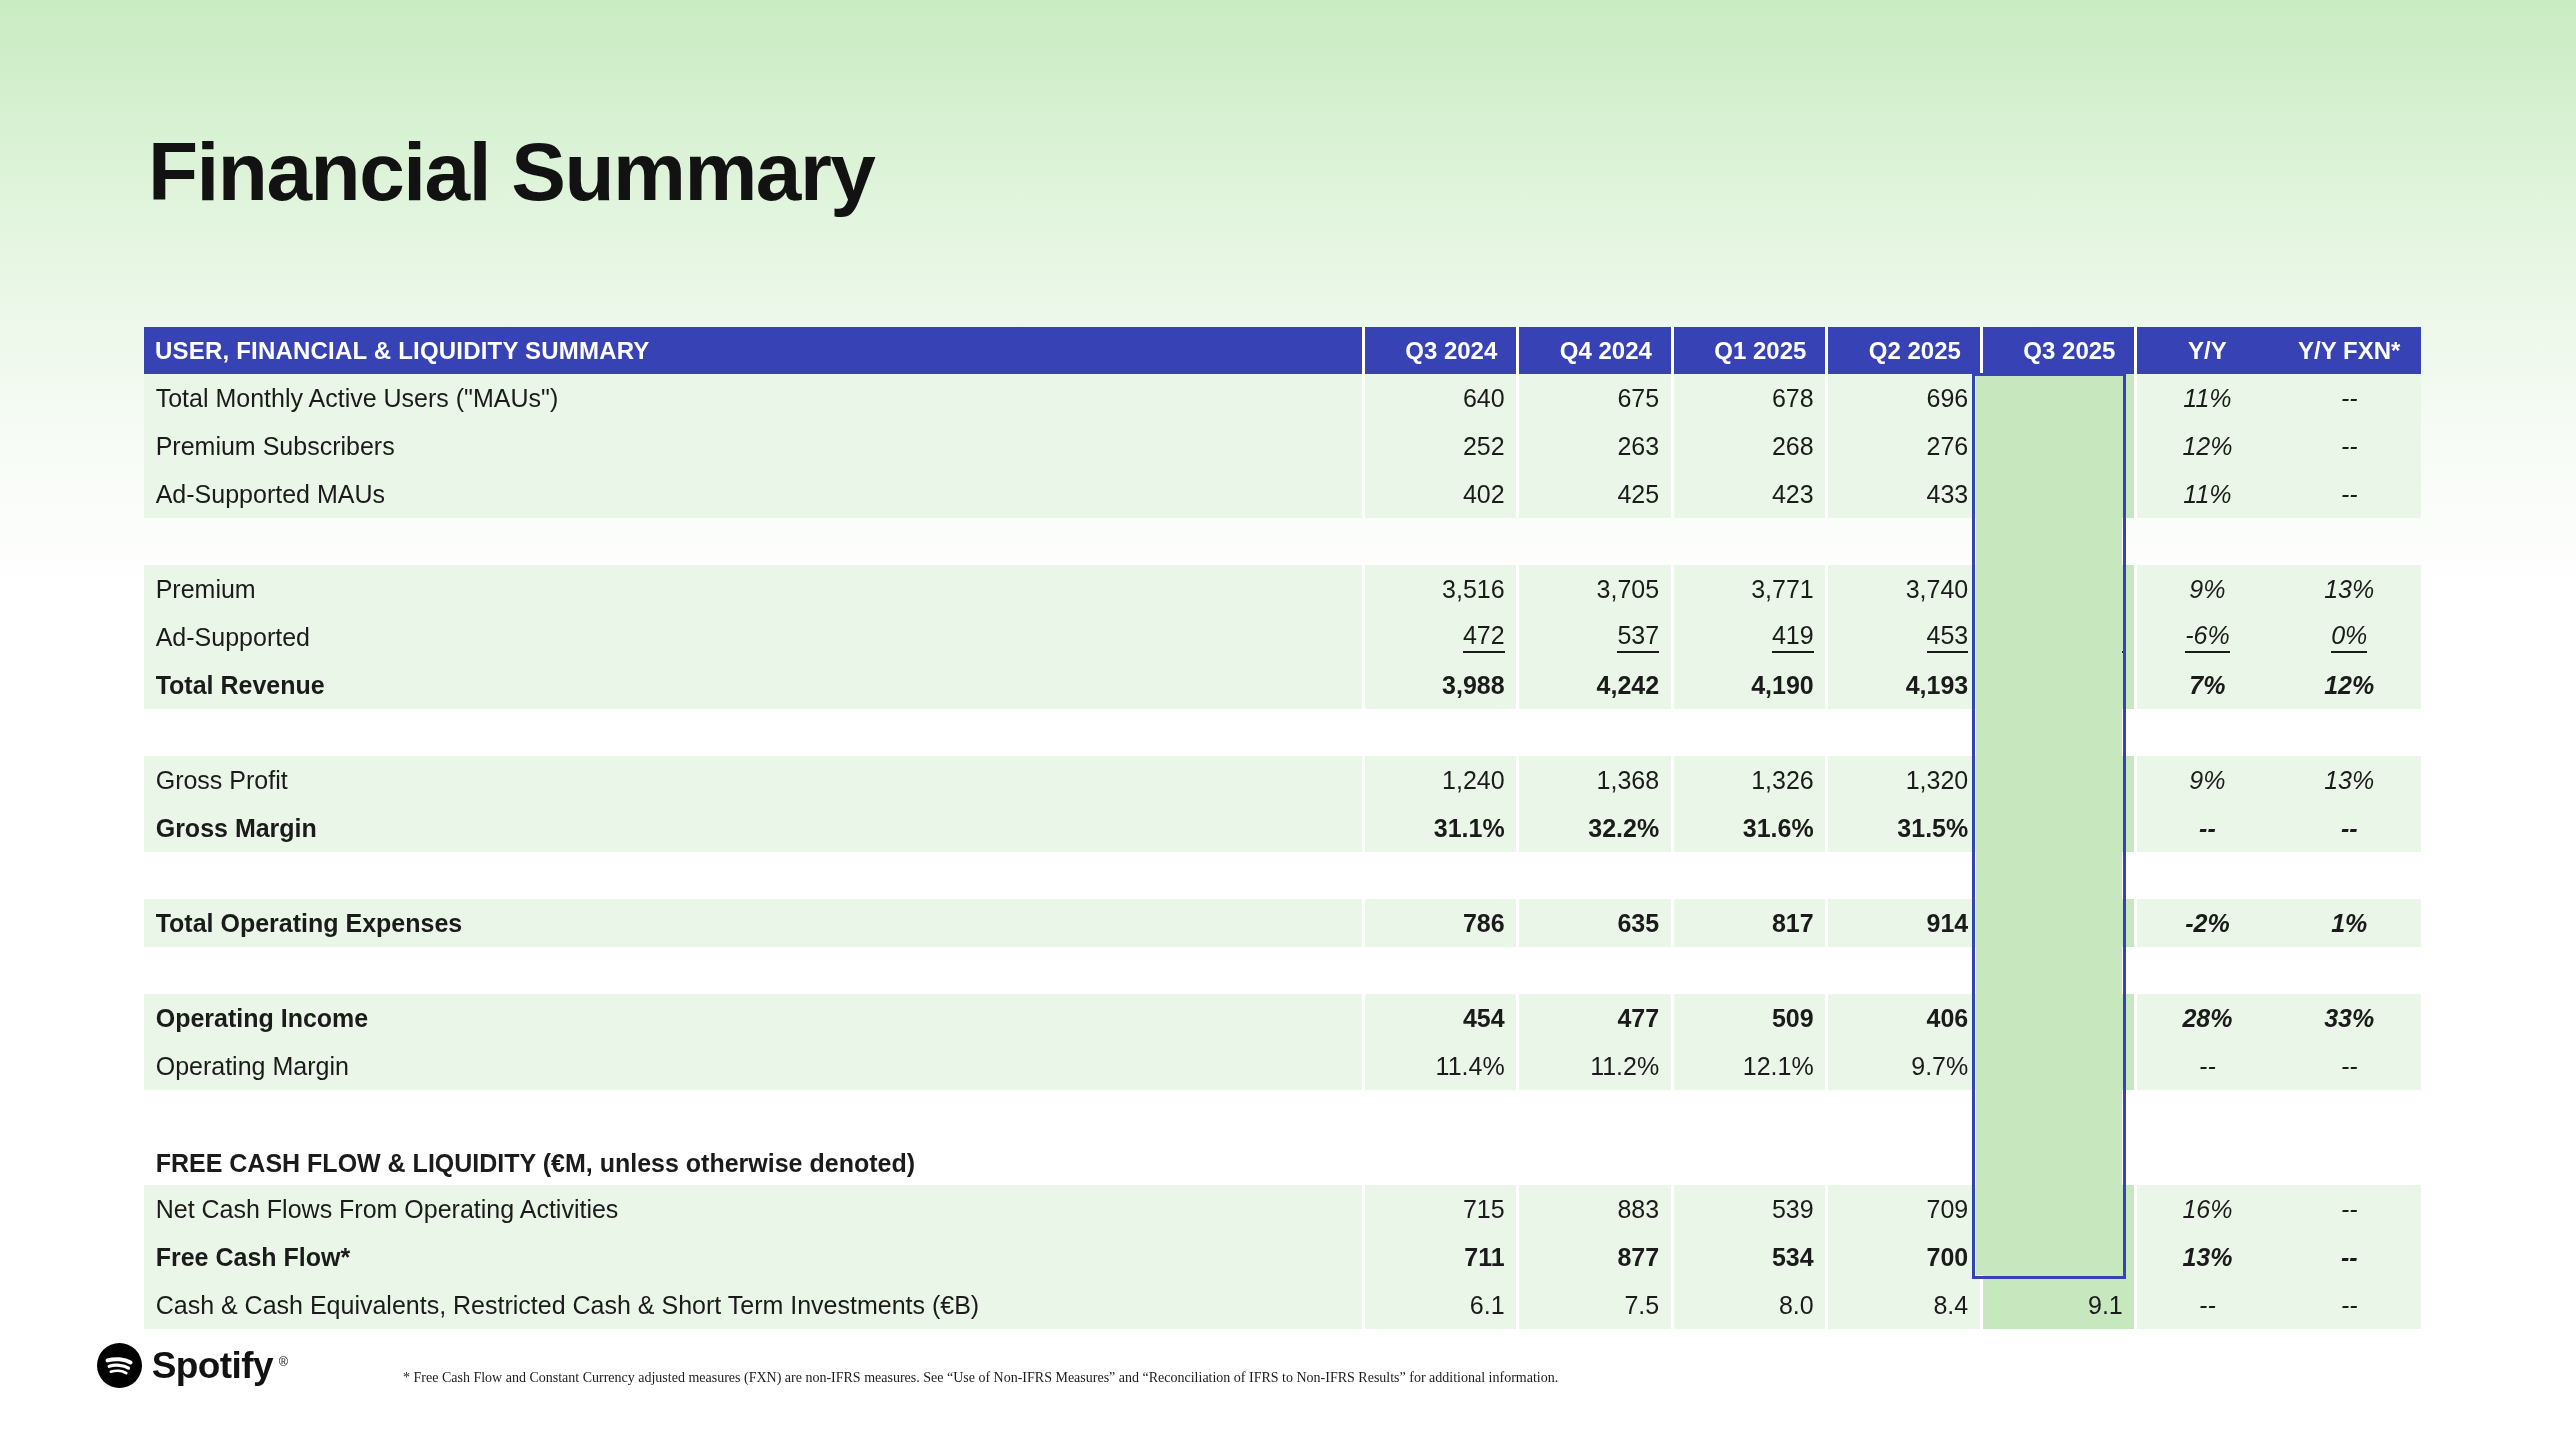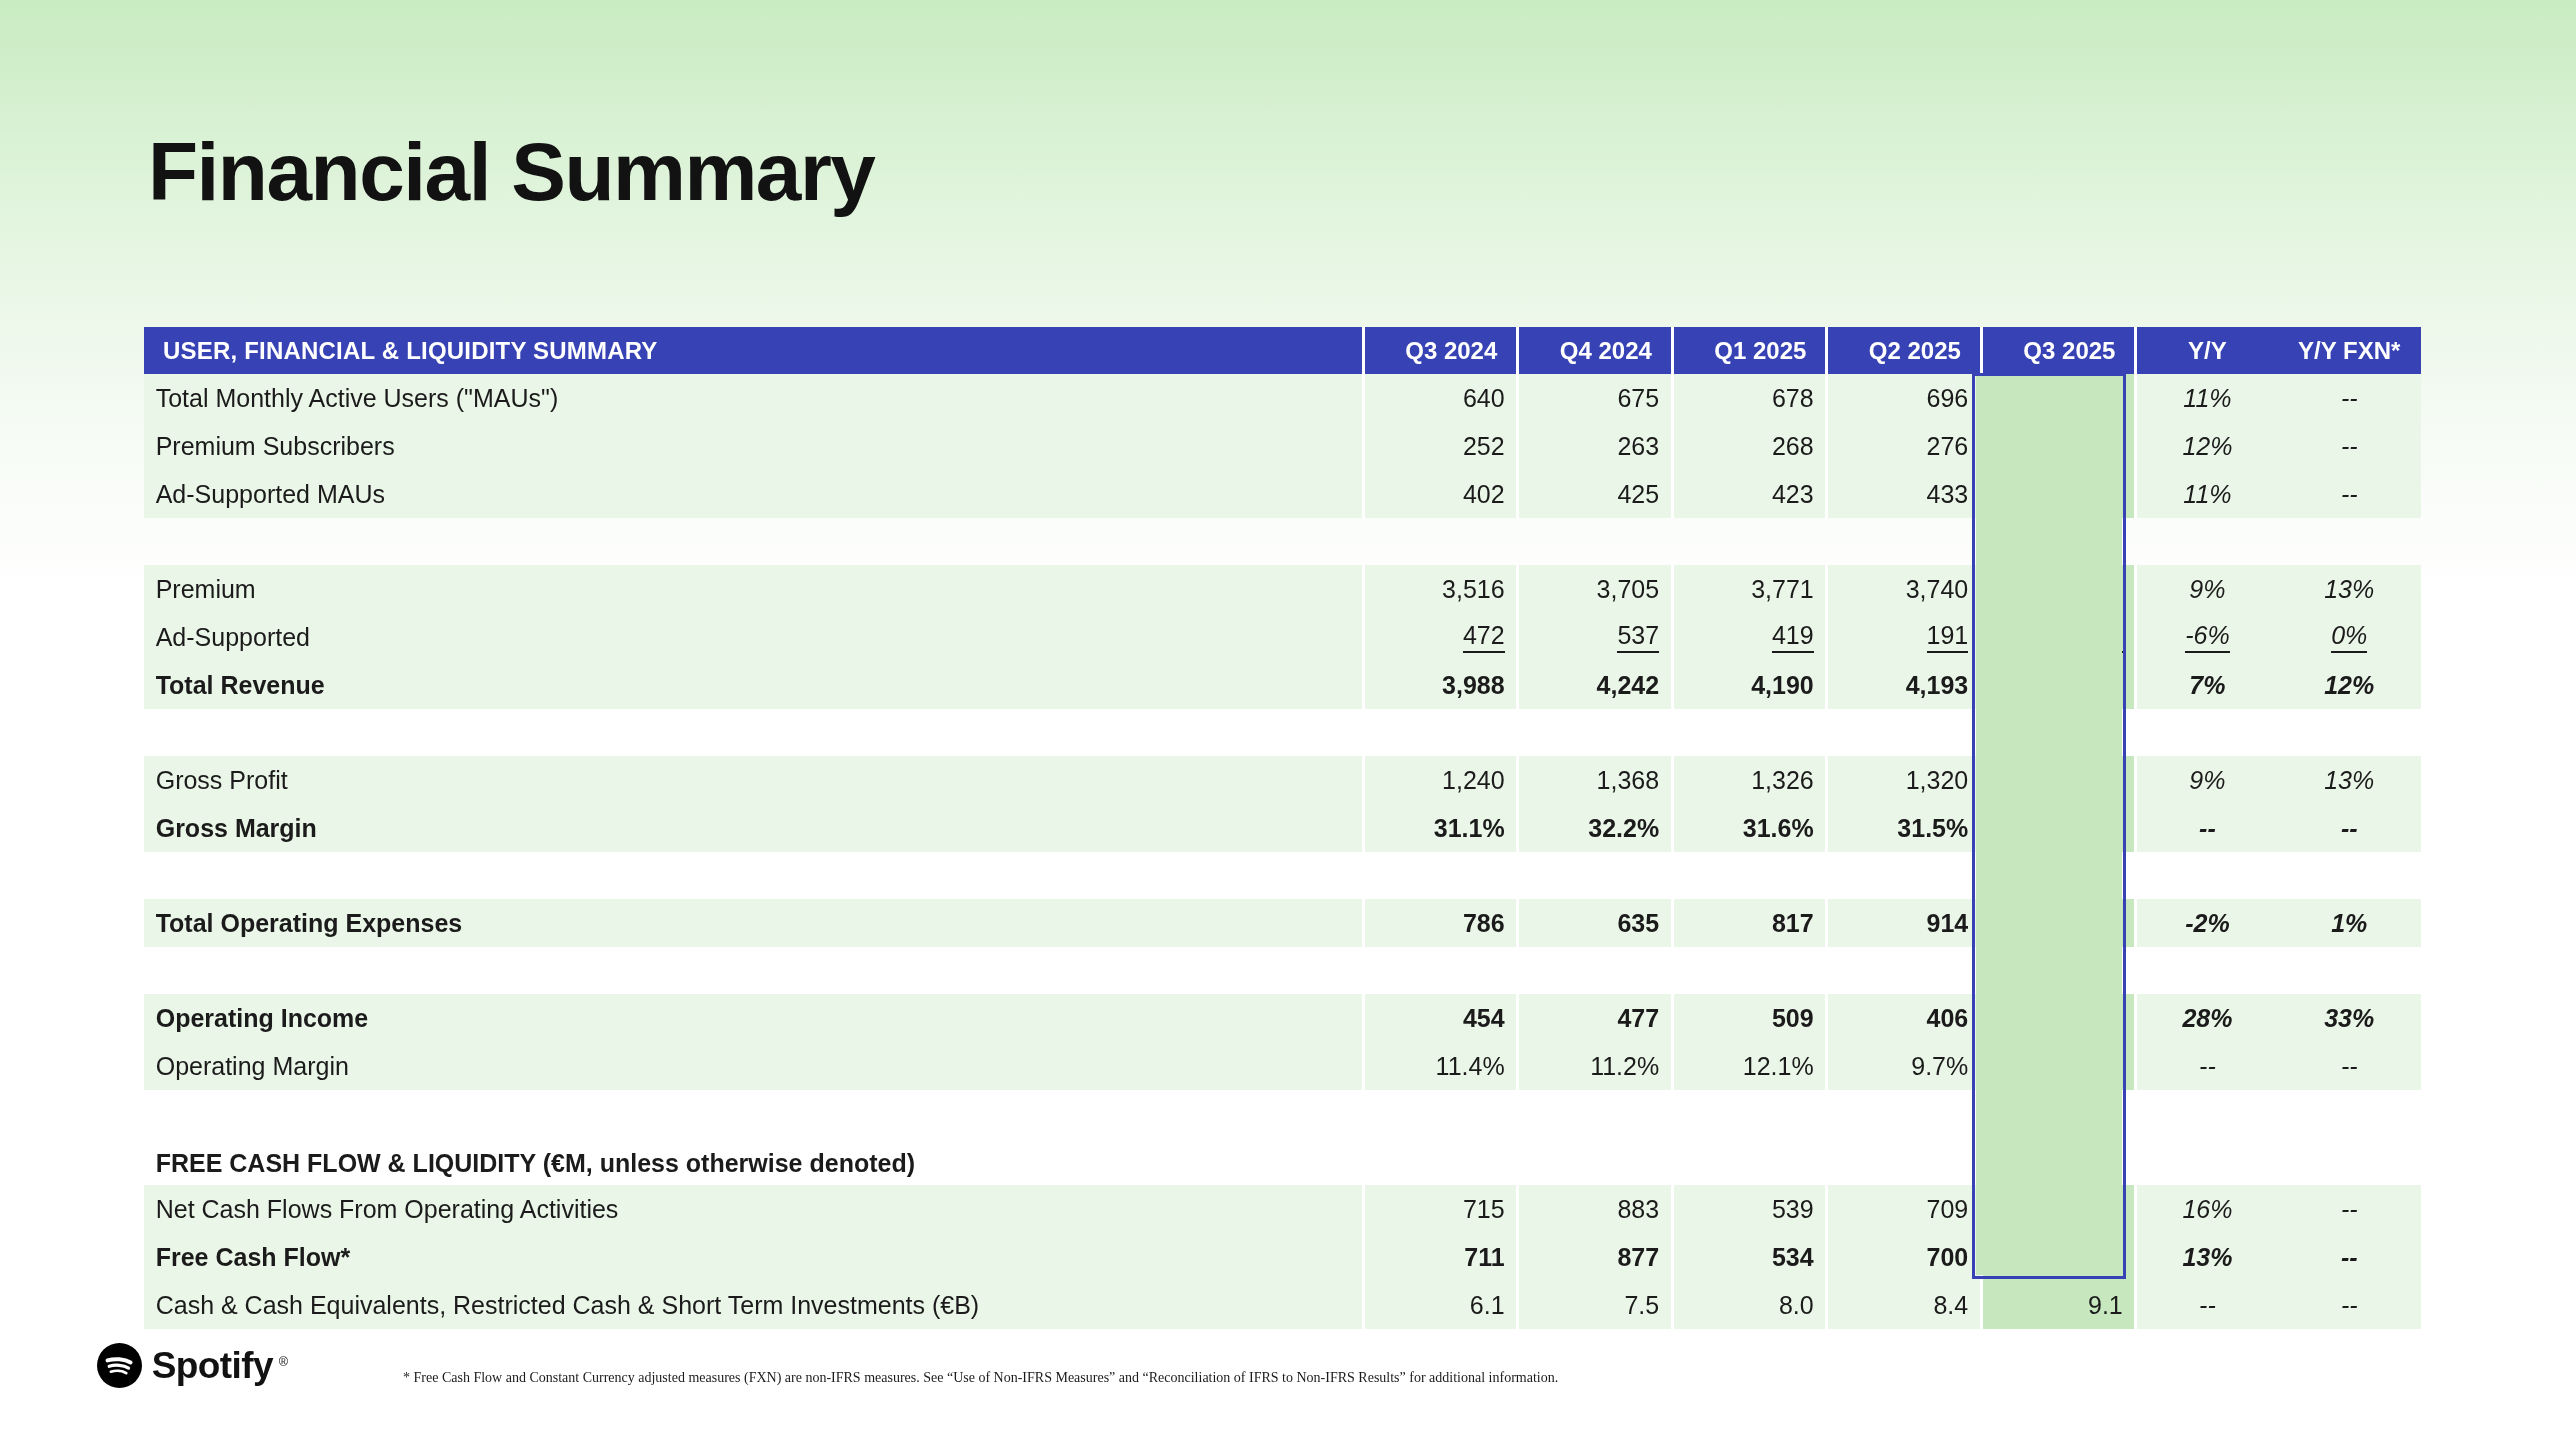--- a/index.html
+++ b/index.html
@@ -65,21 +65,21 @@
     color: #ffffff;
     font-size: 24px;
     font-weight: 700;
     height: 47px;
     padding: 0;
     vertical-align: middle;
     white-space: nowrap;
   }
   th.h-label {
     text-align: left;
-    padding-left: 19px;
+    padding-left: 11px;
     letter-spacing: 0.2px;
   }
   th.h-col {
     text-align: right;
     padding-right: 19px;
     border-left: 3.9px solid #ffffff;
   }
   th.h-yy {
     text-align: center;
     border-left: 3.9px solid #ffffff;
@@ -261,21 +261,21 @@
             <td class="num sep shade"><span>3,740</span></td>
             <td class="num sep shade hl"><span>3,826</span></td>
             <td class="ctr sep shade"><span>9%</span></td>
             <td class="ctr shade"><span>13%</span></td>
           </tr>
           <tr class="data uline">
             <td class="label shade">Ad-Supported</td>
             <td class="num sep shade"><span>472</span></td>
             <td class="num sep shade"><span>537</span></td>
             <td class="num sep shade"><span>419</span></td>
-            <td class="num sep shade"><span>191</span></td>
+            <td class="num sep shade"><span>453</span></td>
             <td class="num sep shade hl"><span>446</span></td>
             <td class="ctr sep shade"><span>-6%</span></td>
             <td class="ctr shade"><span>0%</span></td>
           </tr>
           <tr class="data bold">
             <td class="label shade">Total Revenue</td>
             <td class="num sep shade"><span>3,988</span></td>
             <td class="num sep shade"><span>4,242</span></td>
             <td class="num sep shade"><span>4,190</span></td>
             <td class="num sep shade"><span>4,193</span></td>

